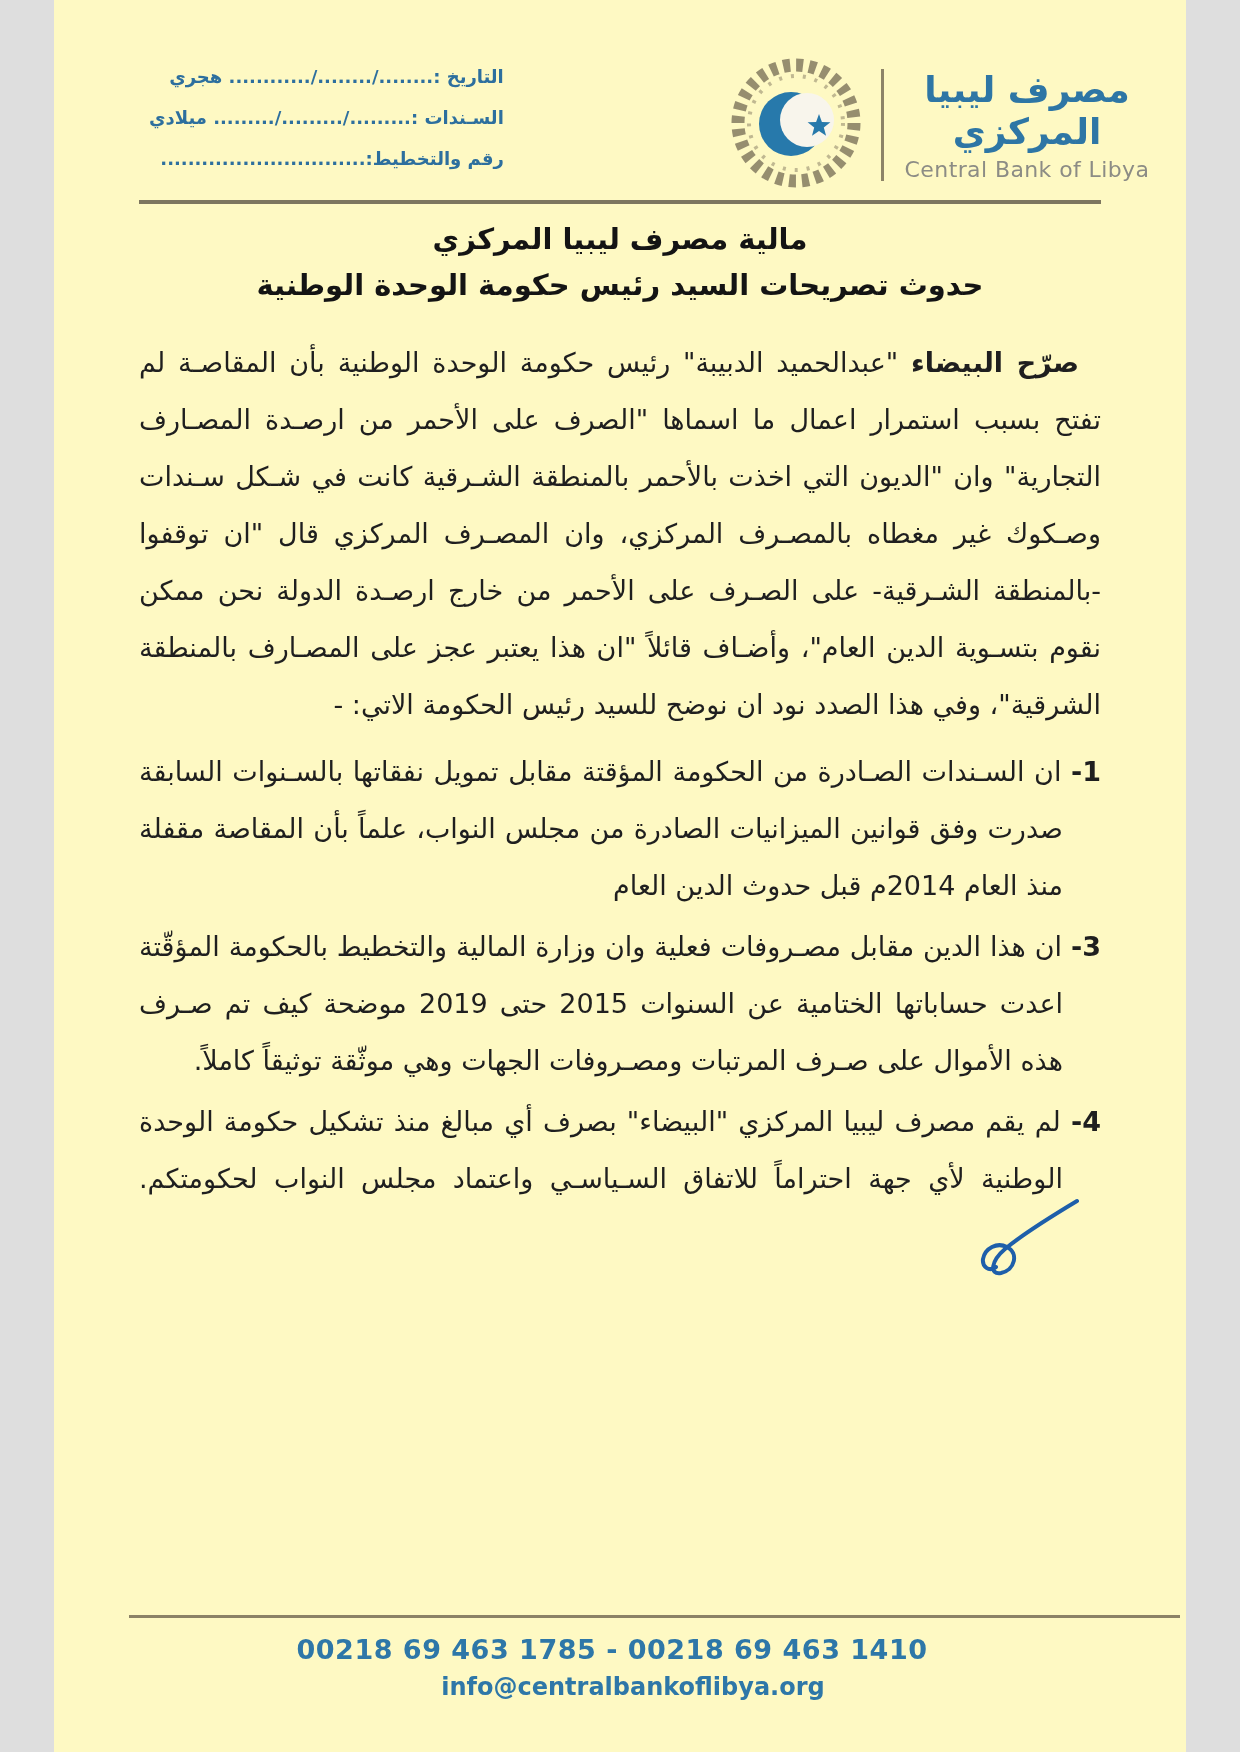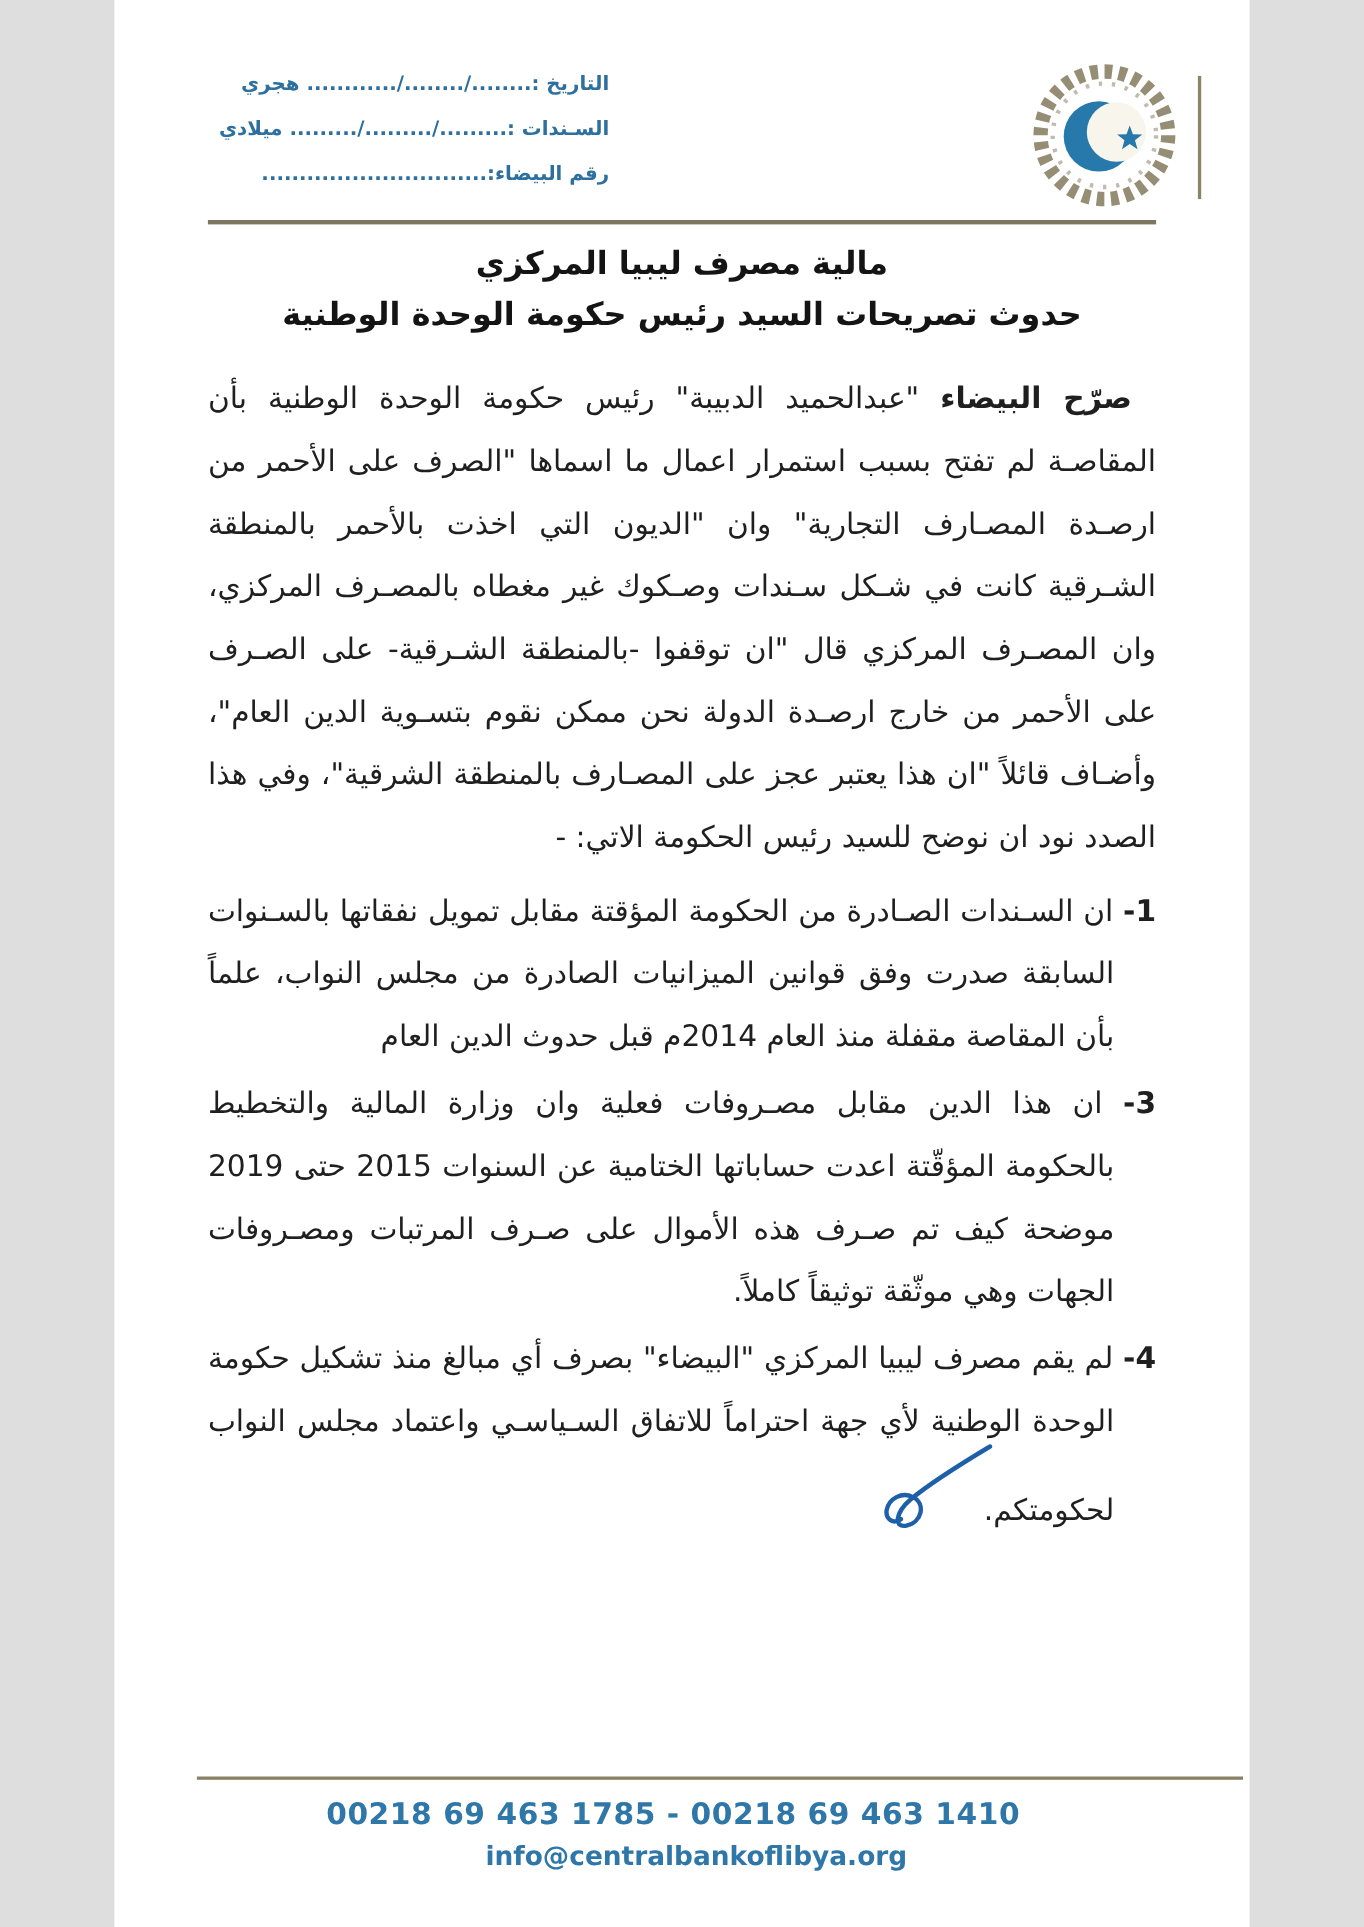--- a/index.html
+++ b/index.html
@@ -1,18 +1,18 @@
 <!DOCTYPE html>
 <html lang="ar"><head>
 <meta charset="utf-8">
 <style>
   html,body { margin:0; padding:0; background:#dedede; }
   .page {
-    position:relative; width:1032px; height:1752px; margin:0 auto;
-    background:#ffffff; overflow:hidden;
+    position:relative; width:1132px; height:1752px; margin:0 auto;
+    background:#fef9c3; overflow:hidden;
     font-family:"DejaVu Sans", sans-serif; color:#1f1f1f;
   }
   
   .header { display:flex; justify-content:space-between; align-items:flex-start;
             padding:46px 30px 0 95px; height:154px; }
   .dates  { direction:rtl; color:#2d6f9e; font-weight:bold; font-size:18px;
             line-height:41px; margin-top:10px; white-space:nowrap; }
   .logo   { display:flex; align-items:center; margin-top:2px; }
   .logo-divider { width:3px; height:112px; background:#8d8468; margin:0 14px 0 10px; }
   .names  { text-align:center; }
@@ -45,36 +45,40 @@
 </head>
 <body>
 
 <div class="page">
 
   <div class="header">
 
     <div class="dates">
       <div>التاريخ :......../......../............ هجري</div>
       <div>السـندات :........./........./......... ميلادي</div>
-      <div>رقم البيضاء:..............................</div>
+      <div>رقم والتخطيط:..............................</div>
     </div>
 
     <div class="logo">
       <span>
         <svg width="150" height="150" viewBox="0 0 150 150" aria-hidden="true">
           <circle cx="75" cy="75" r="58" fill="none" stroke="#8d8468" stroke-width="13" stroke-dasharray="7 6" opacity="0.92"></circle>
           <circle cx="75" cy="75" r="47" fill="none" stroke="#8d8468" stroke-width="4" stroke-dasharray="3 9" opacity="0.55"></circle>
           <g>
             <circle cx="70" cy="76" r="32" fill="#2779ab"></circle>
             <circle cx="86" cy="72" r="27" fill="#f8f5ec"></circle>
             <polygon fill="#2779ab" points="98,66 100.9,74 109.4,74.3 102.8,79.6 105.1,87.7 98,83 91,87.7 93.2,79.6 86.6,74.3 95.1,74"></polygon>
           </g>
         </svg>
       </span>
       <span class="logo-divider"></span>
+      <span class="names">
+        <div class="ar-name">مصرف ليبيا المركزي</div>
+        <div class="en-name">Central Bank of Libya</div>
+      </span>
     </div>
   </div>
 
   <div class="top-rule"></div>
 
   <div class="title-block">
     <div>مالية مصرف ليبيا المركزي</div>
     <div>حدوث تصريحات السيد رئيس حكومة الوحدة الوطنية</div>
   </div>
 

